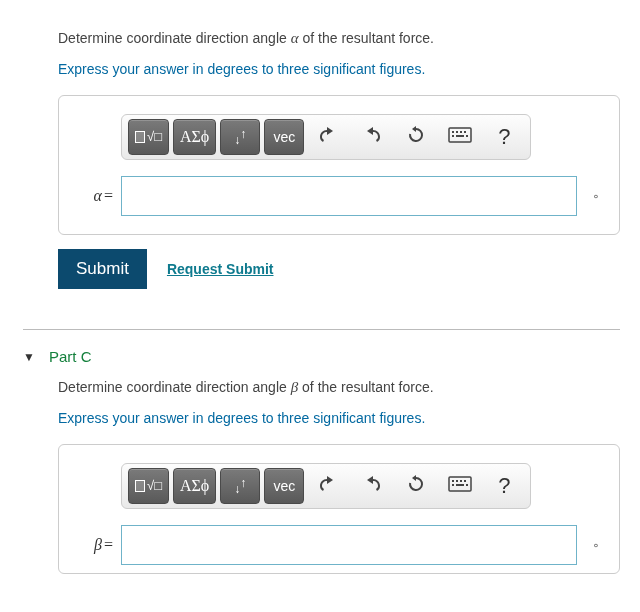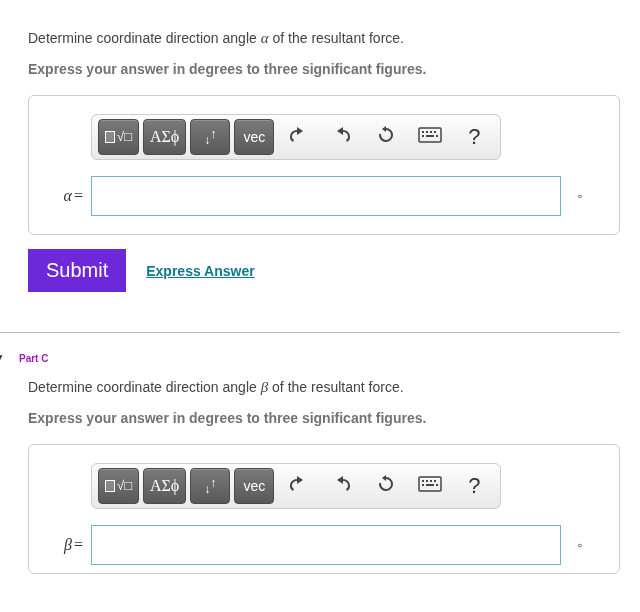--- a/index.html
+++ b/index.html
@@ -6,34 +6,34 @@
   body {
     margin: 0;
     padding: 0;
     font-family: Arial, Helvetica, sans-serif;
     font-size: 14px;
     color: #333;
     background: #fff;
     width: 640px;
   }
   .content {
-    padding: 30px 20px 0 28px;
+    padding: 30px 20px 0 58px;
   }
   .prompt {
     color: #444;
     margin-bottom: 14px;
   }
   .prompt .var {
     font-style: italic;
     font-family: 'Times New Roman', serif;
     font-size: 15px;
   }
   .instruction {
-    font-weight: bold;
-    color: #737373;
+    font-weight: normal;
+    color: #0369a1;
     margin-bottom: 18px;
   }
   .answer-box {
     border: 1px solid #ccc;
     border-radius: 6px;
     padding: 18px 12px 18px 12px;
     position: relative;
   }
   .toolbar-wrap {
     margin-left: 50px;
@@ -104,25 +104,25 @@
     color: #555;
     padding-left: 8px;
   }
   .actions {
     margin-top: 14px;
     display: flex;
     align-items: center;
     gap: 20px;
   }
   .submit-btn {
-    background: #6d28d9;
+    background: #0c4a6e;
     color: #fff;
     border: none;
     padding: 10px 18px;
-    font-size: 20px;
+    font-size: 17px;
     cursor: pointer;
   }
   .request-link {
     color: #0e7a8e;
     font-weight: bold;
     text-decoration: underline;
     cursor: pointer;
     font-size: 14px;
   }
   .part-header {
@@ -133,23 +133,23 @@
     margin: 40px 0 0 -35px;
     padding: 18px 0 10px 0;
     cursor: pointer;
   }
   .part-header .tri {
     color: #333;
     font-size: 12px;
     width: 14px;
   }
   .part-header .label {
-    font-weight: bold;
-    font-size: 10px;
-    color: #a21caf;
+    font-weight: normal;
+    font-size: 15px;
+    color: #15803d;
   }
   .section2 { margin-top: 4px; }
 
   
   .ico-templates {
     display: inline-flex; align-items: center; gap:2px;
   }
   .ico-templates .box1 {
     width:10px; height:12px; border:1.5px solid #fff; display:inline-block;
     background: rgba(255,255,255,0.2);
@@ -235,21 +235,21 @@
       <div class="lhs">
         <span>α</span><span class="eq">=</span>
       </div>
       <input class="answer-input" type="text" value="" style="">
       <div class="unit">∘</div>
     </div>
   </div>
 
   <div class="actions">
     <button class="submit-btn">Submit</button>
-    <span class="request-link">Express Answer</span>
+    <span class="request-link">Request Submit</span>
   </div>
 
   <div class="part-header">
     <span class="tri">▼</span>
     <span class="label">Part C</span>
   </div>
 
   <div class="section2">
     <div class="prompt">
       <span>Determine coordinate direction angle </span><span class="var">β</span><span> of the resultant force.</span>

